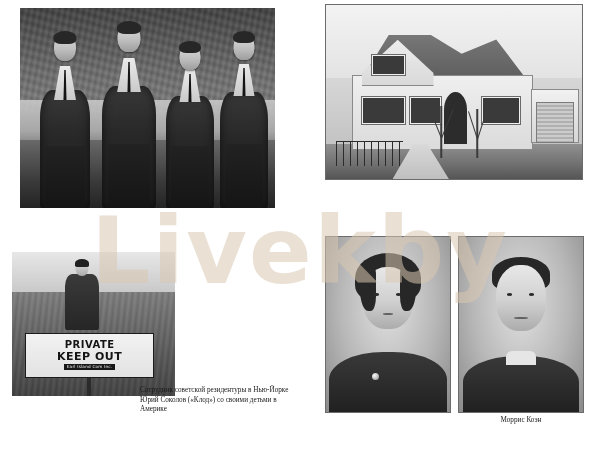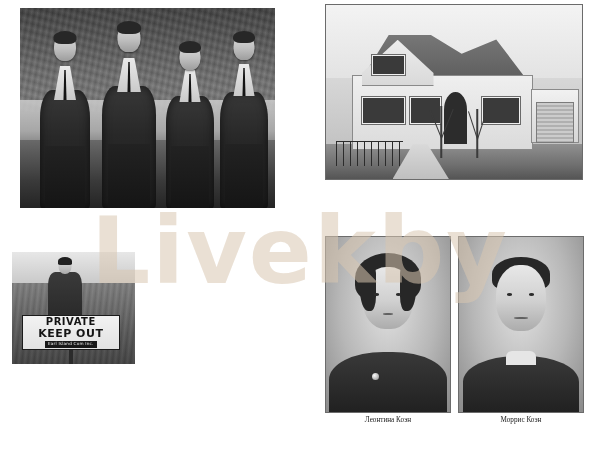--- a/index.html
+++ b/index.html
@@ -215,22 +215,23 @@
     background: #3d3b36; transform: translateX(-50%);
   }
   #photo2 .tree .branch {
     position: absolute; left: 50%; width: 1px; height: 60%;
     background: #3d3b36;
   }
 
   
   #photo3 { left: 12px; top: 252px; width: 123px; height: 150px; }
   #photo3 .ph {
-    width: 123px; height: 112px;
+    width: 123px; height: 144px;
     background: linear-gradient(to bottom, #d5d3cb 0%, #9a9a90 35%, #6d6d64 70%, #4a4a44 100%);
+    padding-left: 40px;
   }
   #photo3 .sky3 {
     position: absolute; left: 0; top: 0; width: 100%; height: 30%;
     background: linear-gradient(to bottom, #e8e7e1 0%, #c8c7c0 100%);
   }
   #photo3 .grass3 {
     position: absolute; left: 0; top: 28%; width: 100%; height: 72%;
     background:
       repeating-linear-gradient(96deg, rgba(0,0,0,.10) 0px, rgba(255,255,255,.05) 3px, rgba(0,0,0,.08) 6px),
       linear-gradient(to bottom, #7f8172 0%, #5a5c50 60%, #43443b 100%);
@@ -445,37 +446,37 @@
       </div>
       <div class="post"></div>
       <div class="sign">
         <div class="l1">PRIVATE</div>
         <div class="l2">KEEP OUT</div>
         <div class="l3">Earl Island Com Inc.</div>
       </div>
     </div>
   </div>
 
+  <div class="block caption left" id="cap3">Сотрудник советской резидентуры в Нью-Йорке Юрий Соколов («Клод») со своими детьми в Америке</div>
 
   <div class="block" id="photo4">
     <div class="photo ph">
       <div class="portrait-bg"></div>
       <div class="p-shoulders" style="width:118px; height:60px;"></div>
       <div class="p-hair" style="top:16px; width:66px; height:50px; border-radius:50% 50% 36% 36%;"></div>
       <div class="p-head" style="top:30px; width:50px; height:62px;"></div>
       <div class="p-hair" style="top:30px; left:34%; width:16px; height:44px; border-radius:60% 20% 40% 60%;"></div>
       <div class="p-hair" style="top:30px; left:66%; width:16px; height:44px; border-radius:20% 60% 60% 40%;"></div>
       <div class="p-eye" style="left:48px; top:56px;"></div>
       <div class="p-eye" style="left:70px; top:56px;"></div>
       <div class="p-mouth" style="top:76px;"></div>
       <div class="p-brooch" style="left:46px; top:136px;"></div>
     </div>
   </div>
 
-  <div class="block caption" id="cap4">Леонтина Коэн</div>
 
   <div class="block" id="photo5">
     <div class="photo ph">
       <div class="portrait-bg"></div>
       <div class="p-shoulders" style="width:116px; height:56px;"></div>
       <div class="p-hair" style="top:20px; width:58px; height:34px; border-radius:50% 50% 30% 30%;"></div>
       <div class="p-head" style="top:28px; width:50px; height:66px;"></div>
       <div class="p-eye" style="left:48px; top:56px;"></div>
       <div class="p-eye" style="left:70px; top:56px;"></div>
       <div class="p-mouth" style="top:80px; width:14px;"></div>

